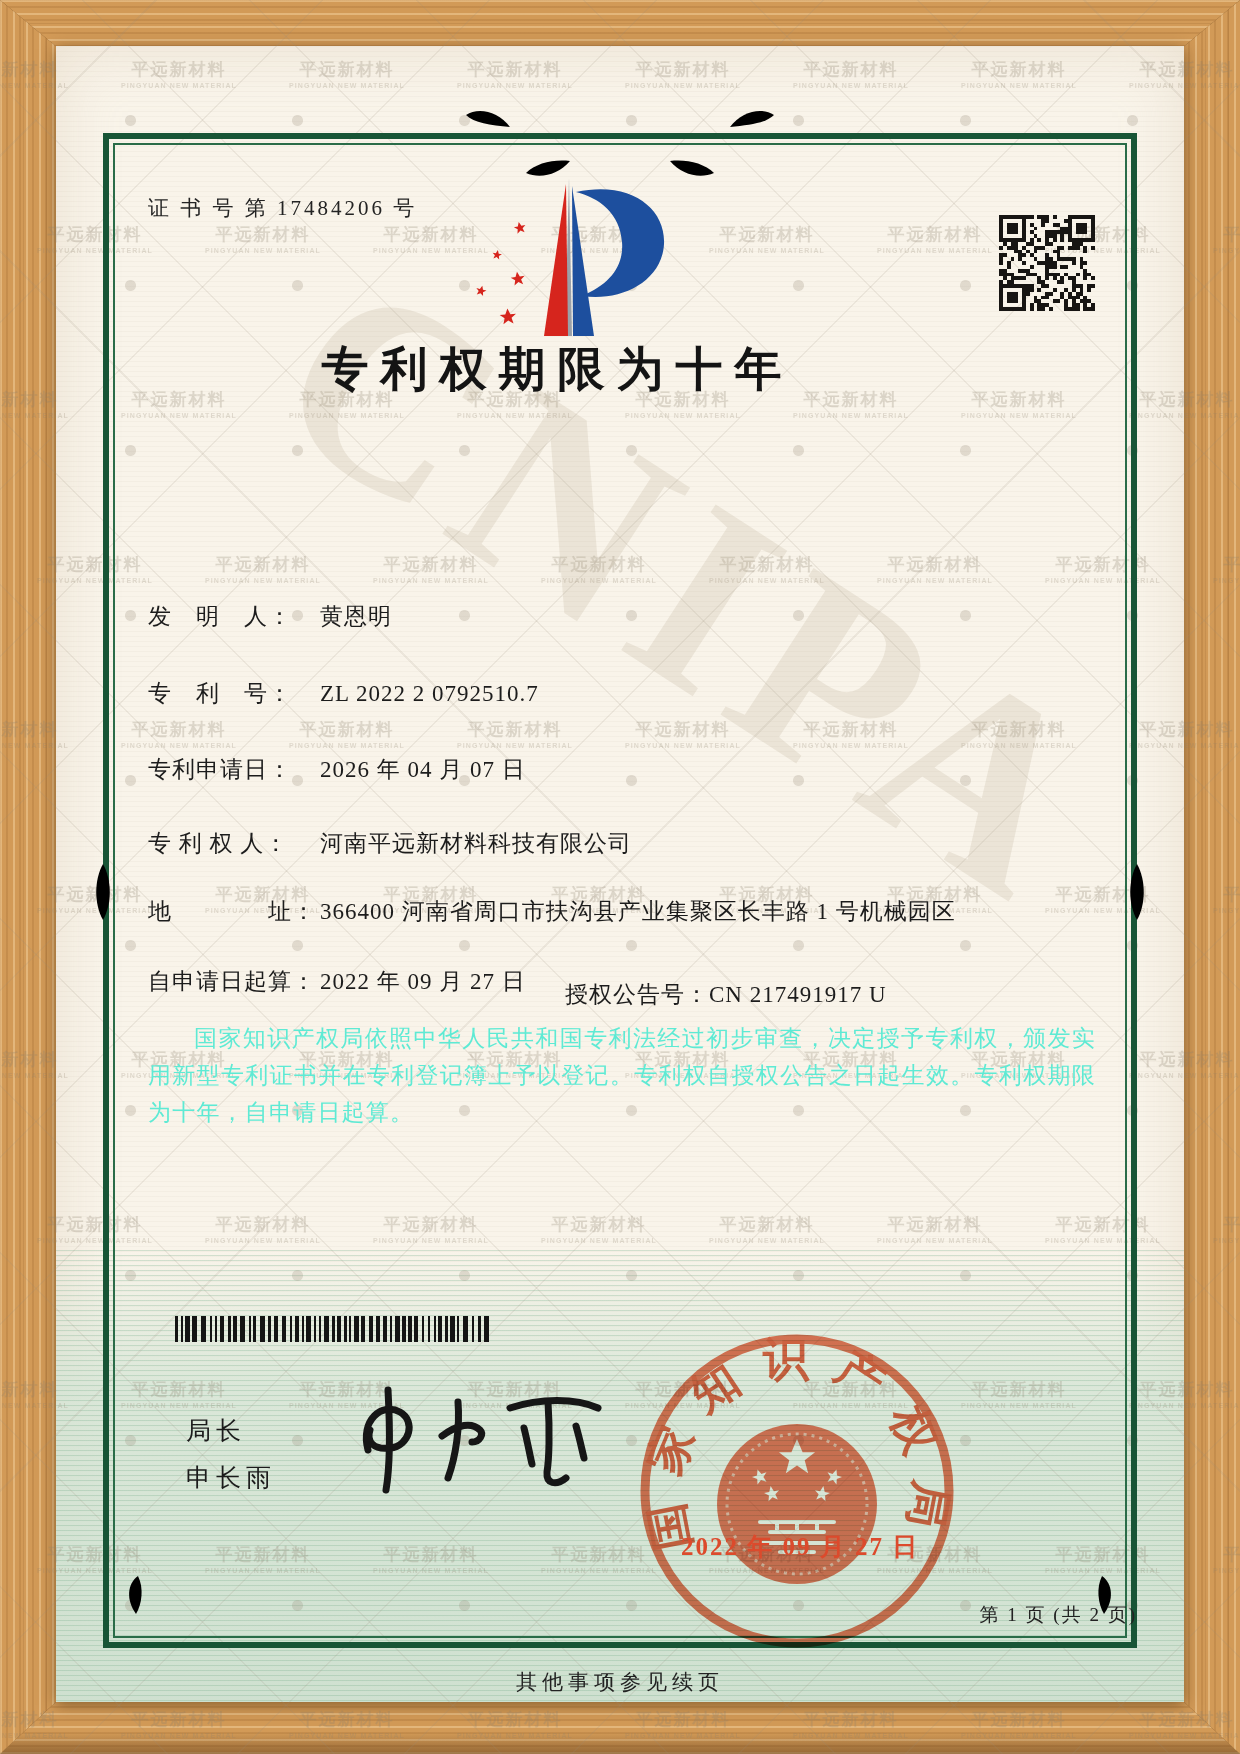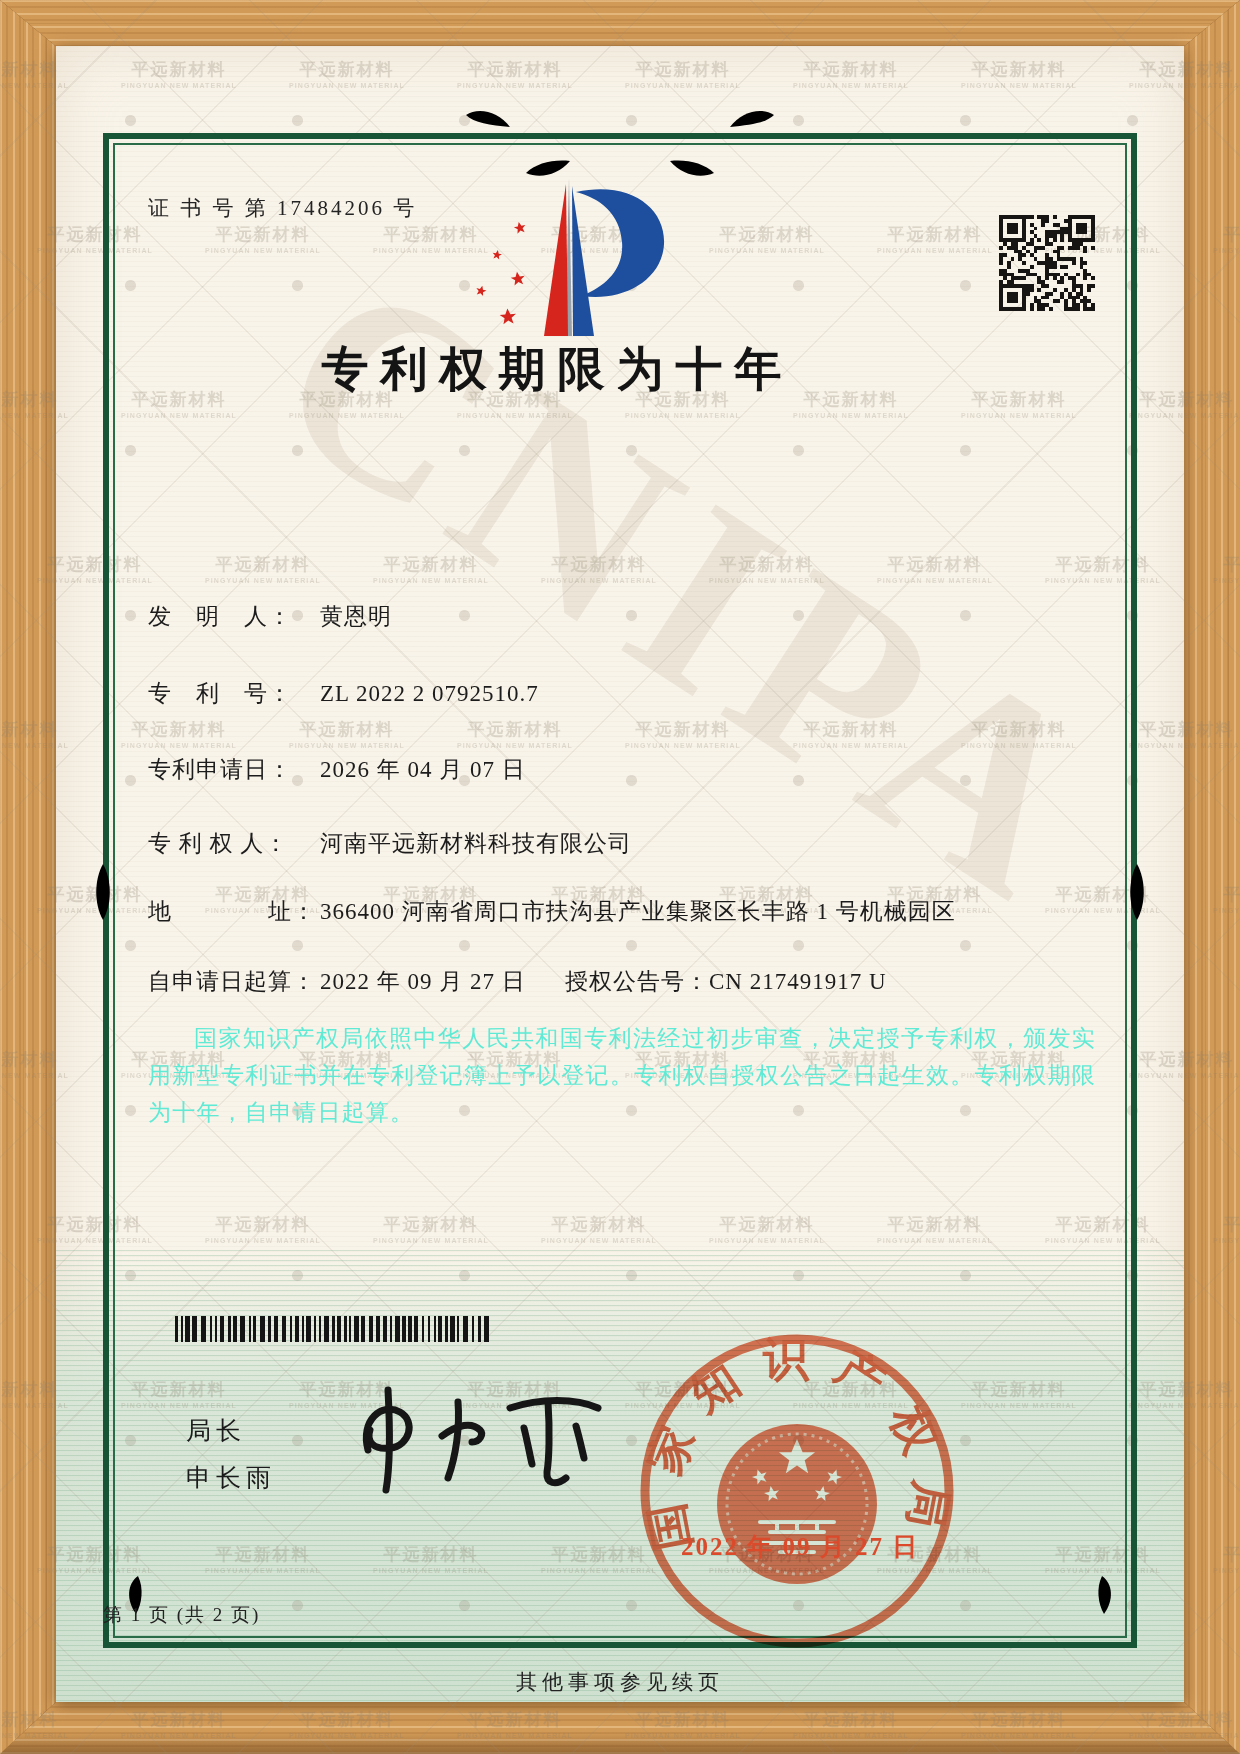--- a/index.html
+++ b/index.html
@@ -46,32 +46,32 @@
   #gborder-inner{position:absolute;inset:4px;border:2px solid #2a6c48;}
   .orn{position:absolute;pointer-events:none;}
   
   .abs{position:absolute;}
   #certno{left:148px;top:194px;font-size:21px;letter-spacing:3px;color:#232323;}
   #title{left:150px;top:338px;width:815px;text-align:center;font-size:47px;font-weight:700;letter-spacing:12px;color:#141414;}
   .row{position:absolute;left:148px;display:flex;font-size:23px;color:#1c1c1c;letter-spacing:1px;line-height:32px;}
   .lbl{display:inline-block;width:172px;white-space:pre;flex:none;}
   .val{white-space:pre-wrap;}
   #row-addr .val{width:672px;}
-  #row-grantno{left:565px;}
+  #row-grantno{left:565px;margin-top:13px;}
   #paras{left:148px;top:1020px;width:948px;font-size:23px;color:#5eead4;line-height:37px;letter-spacing:1.2px;text-align:justify;}
   #paras p{margin:0 0 1px 0;text-indent:2em;}
   #barcode{left:175px;top:1316px;width:320px;height:26px;}
   #barcode rect{fill:#141414;}
   #sig-title{left:186px;top:1414px;font-family:"Liberation Sans","DejaVu Sans",sans-serif;font-size:25px;letter-spacing:5px;color:#1b1b1b;}
   #sig-name{left:186px;top:1461px;font-family:"Liberation Sans","DejaVu Sans",sans-serif;font-size:25px;letter-spacing:5px;color:#1b1b1b;}
   #signature{left:330px;top:1372px;}
   #signature path{stroke:#161616;stroke-width:7;fill:none;stroke-linecap:round;stroke-linejoin:round;}
   #seal{left:632px;top:1326px;mix-blend-mode:multiply;opacity:.93;}
   #sealdate{left:655px;top:1530px;width:290px;text-align:center;font-size:25px;letter-spacing:2px;color:#dc4a2c;font-weight:700;}
-  #pagefoot{left:103px;top:1602px;width:1034px;text-align:left;font-size:19px;letter-spacing:2px;color:#222;}
+  #pagefoot{left:103px;top:1602px;width:1034px;text-align:right;font-size:19px;letter-spacing:2px;color:#222;}
   #note{left:0;top:1668px;width:1240px;text-align:center;font-size:21px;letter-spacing:5px;color:#222;}
   #qr{left:999px;top:215px;width:96px;height:96px;}
   #qr rect{fill:#171513;}
   #logo{left:452px;top:178px;}
 </style>
 </head>
 <body>
 
 <div id="page">
 

